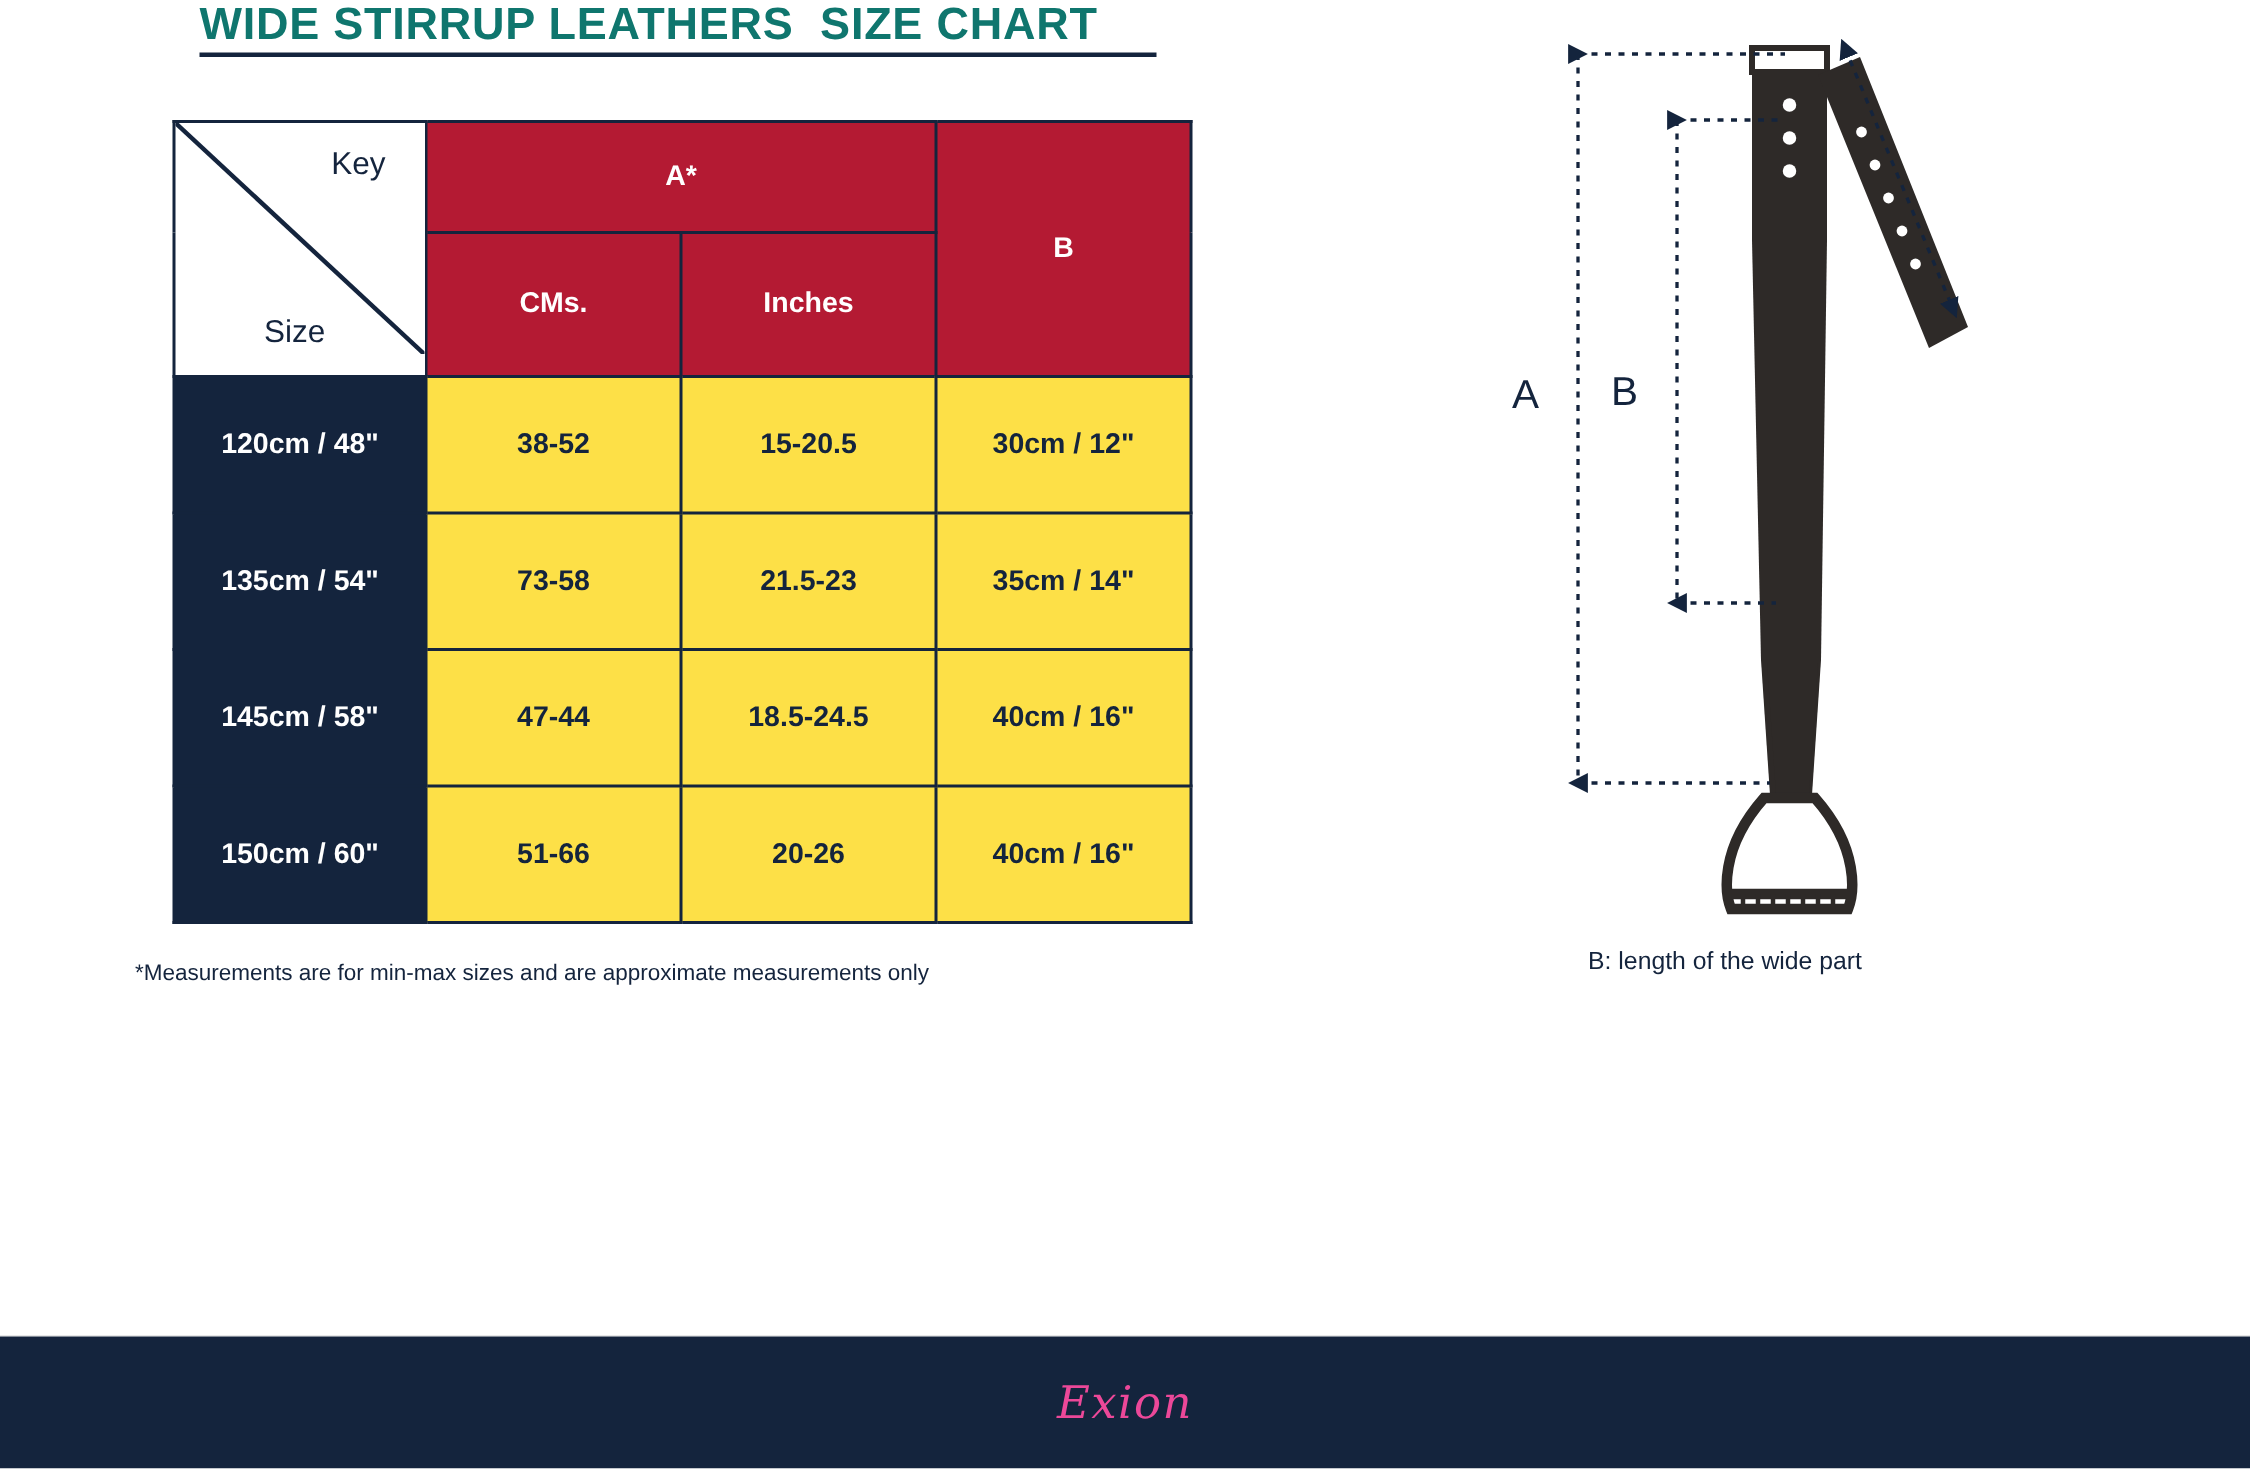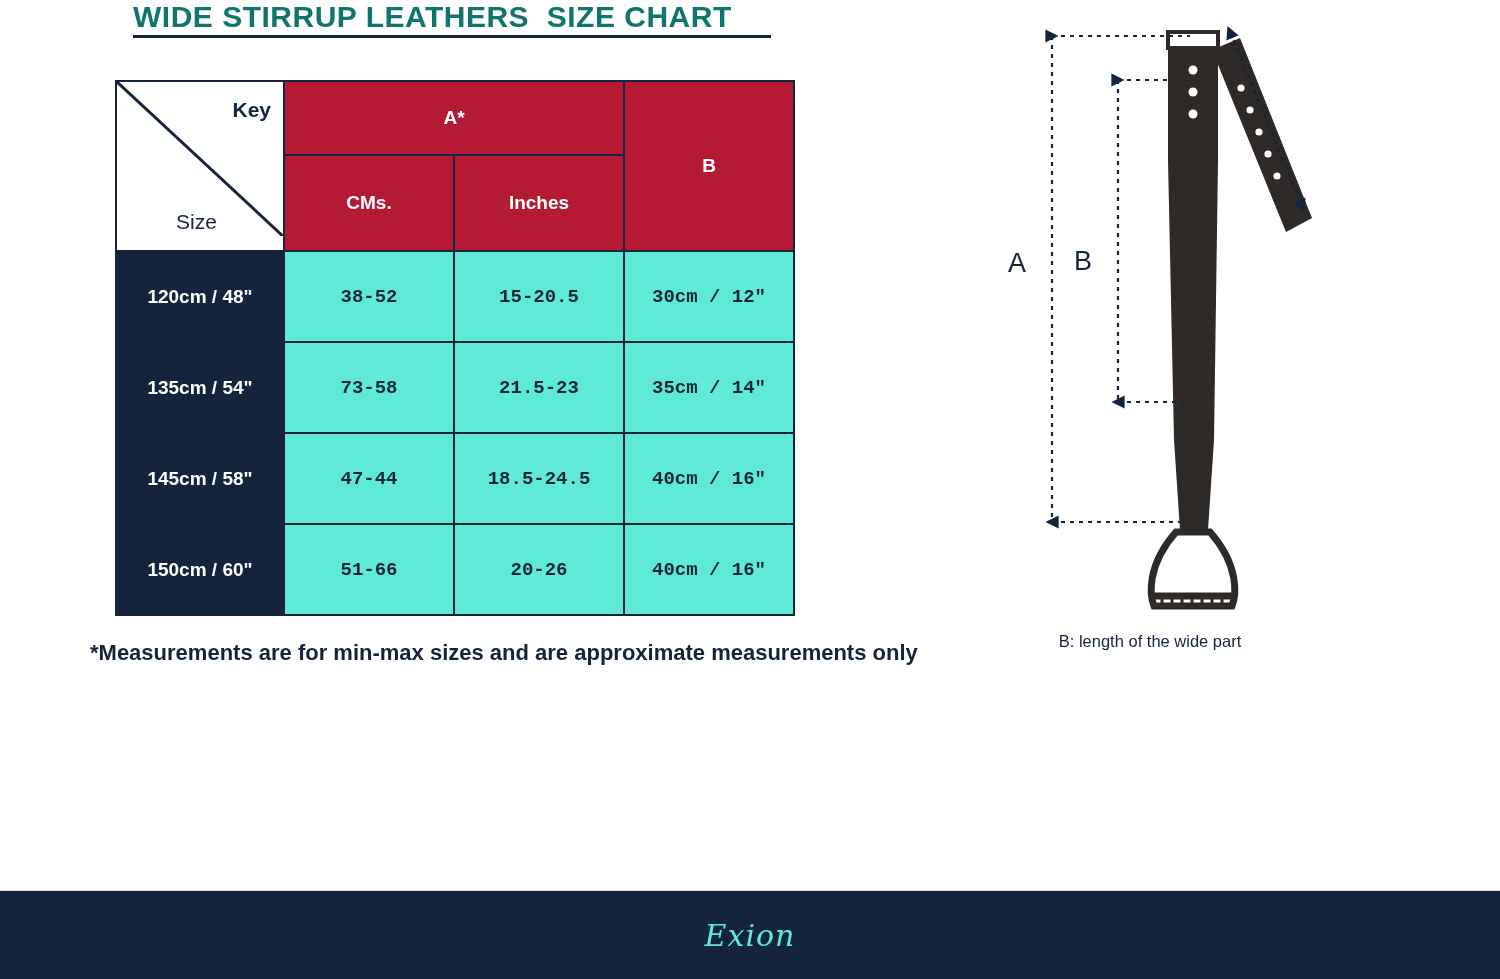--- a/index.html
+++ b/index.html
@@ -65,59 +65,58 @@
     background: #ffffff;
     position: relative;
     padding: 0;
   }
   .corner-cell .diag {
     position: absolute;
     left: 0; top: 0; right: 0; bottom: 0;
   }
   .corner-cell .key-lbl {
     position: absolute;
-    right: 12px;
+    right: 26px;
     top: 16px;
     font-size: 21px;
-    font-weight: bold;
+    font-weight: normal;
     color: #14243d;
   }
   .corner-cell .size-lbl {
     position: absolute;
     left: 16px;
     bottom: 16px;
     font-size: 21px;
     font-weight: normal;
     color: #14243d;
     margin-left: 43px;
   }
   .size-col {
     background: #14243d;
     color: #ffffff;
     font-size: 20px;
     font-weight: bold;
   }
   .val-cell {
-    background: #5eead4;
+    background: #fde047;
     color: #14243d;
     font-size: 21px;
     font-weight: bold;
-    font-family: Liberation Mono, monospace;
   }
   .col-size { width: 168px; }
   .col-cm   { width: 170px; }
   .col-in   { width: 170px; }
   .col-b    { width: 170px; }
 
   .footnote {
     position: absolute;
     left: 90px;
     top: 640px;
-    font-size: 22px;
-    font-weight: bold;
+    font-size: 15px;
+    font-weight: normal;
     color: #14243d;
     white-space: pre;
   }
 
   
   .diagram {
     position: absolute;
     left: 940px;
     top: 10px;
     width: 420px;
@@ -158,21 +157,21 @@
     width: 1500px;
     height: 88px;
     background: #14243d;
     display: flex;
     align-items: center;
     justify-content: center;
   }
   .brand {
     font-family: "DejaVu Serif", serif;
     font-style: italic;
-    color: #5eead4;
+    color: #ec4899;
     font-size: 30px;
     letter-spacing: 1px;
   }
   .footer-top-line {
     position: absolute;
     left: 0;
     bottom: 88px;
     width: 1500px;
     height: 1px;
     background: #e8e8e8;

